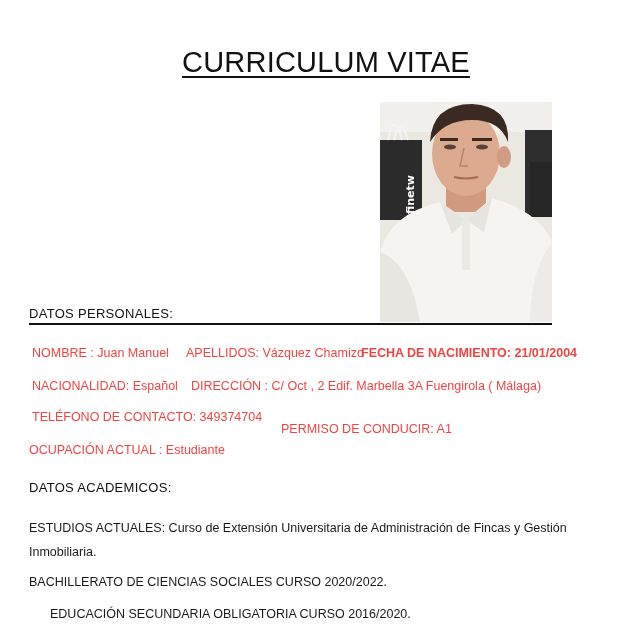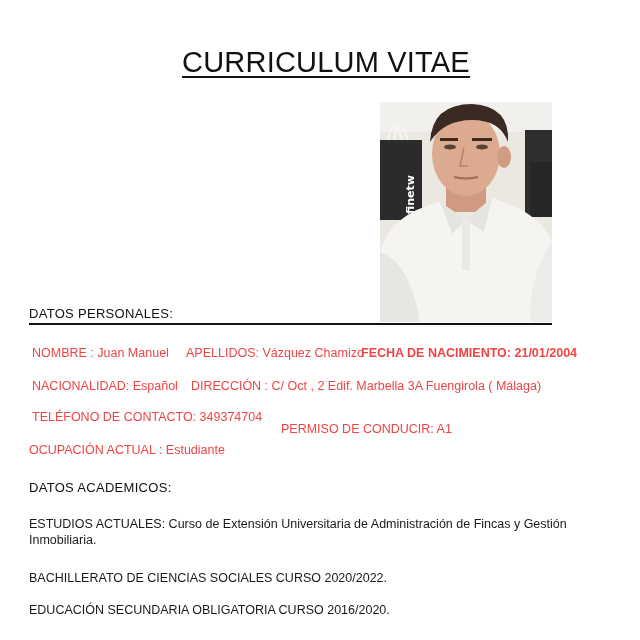--- a/index.html
+++ b/index.html
@@ -53,21 +53,21 @@
       text-underline-offset: 3px;
     }
     .field {
       font-size: 12.5px;
       white-space: nowrap;
       color: #ef4444;
     }
     .para {
       left: 29px;
       font-size: 12.5px;
-      line-height: 16px;
+      line-height: 24px;
       color: #1a1a1a;
     }
   </style>
 </head>
 <body>
 
 <div class="abs title">
   <span>CURRICULUM VITAE</span>
 </div>
 
@@ -127,13 +127,13 @@
 
 <div class="abs field" style="left:32px; top:410px;">TELÉFONO DE CONTACTO: 349374704</div>
 <div class="abs field" style="left:281px; top:410px;margin-top:12px;">PERMISO DE CONDUCIR: A1</div>
 
 <div class="abs field" style="left:29px; top:443px;">OCUPACIÓN ACTUAL : Estudiante</div>
 
 <div class="abs section-head academic-head">DATOS ACADEMICOS:</div>
 
 <div class="abs para" style="top:516px; width:540px;">ESTUDIOS ACTUALES: Curso de Extensión Universitaria de Administración de Fincas y Gestión Inmobiliaria.</div>
 <div class="abs para" style="top:570px; width:560px;">BACHILLERATO DE CIENCIAS SOCIALES CURSO 2020/2022.</div>
-<div class="abs para" style="top:602px; width:560px;">EDUCACIÓN SECUNDARIA OBLIGATORIA CURSO 2016/2020.</div>
+<div class="abs para" style="top:602px; width:560px;margin-left:21px;">EDUCACIÓN SECUNDARIA OBLIGATORIA CURSO 2016/2020.</div>
 
 </body></html>

